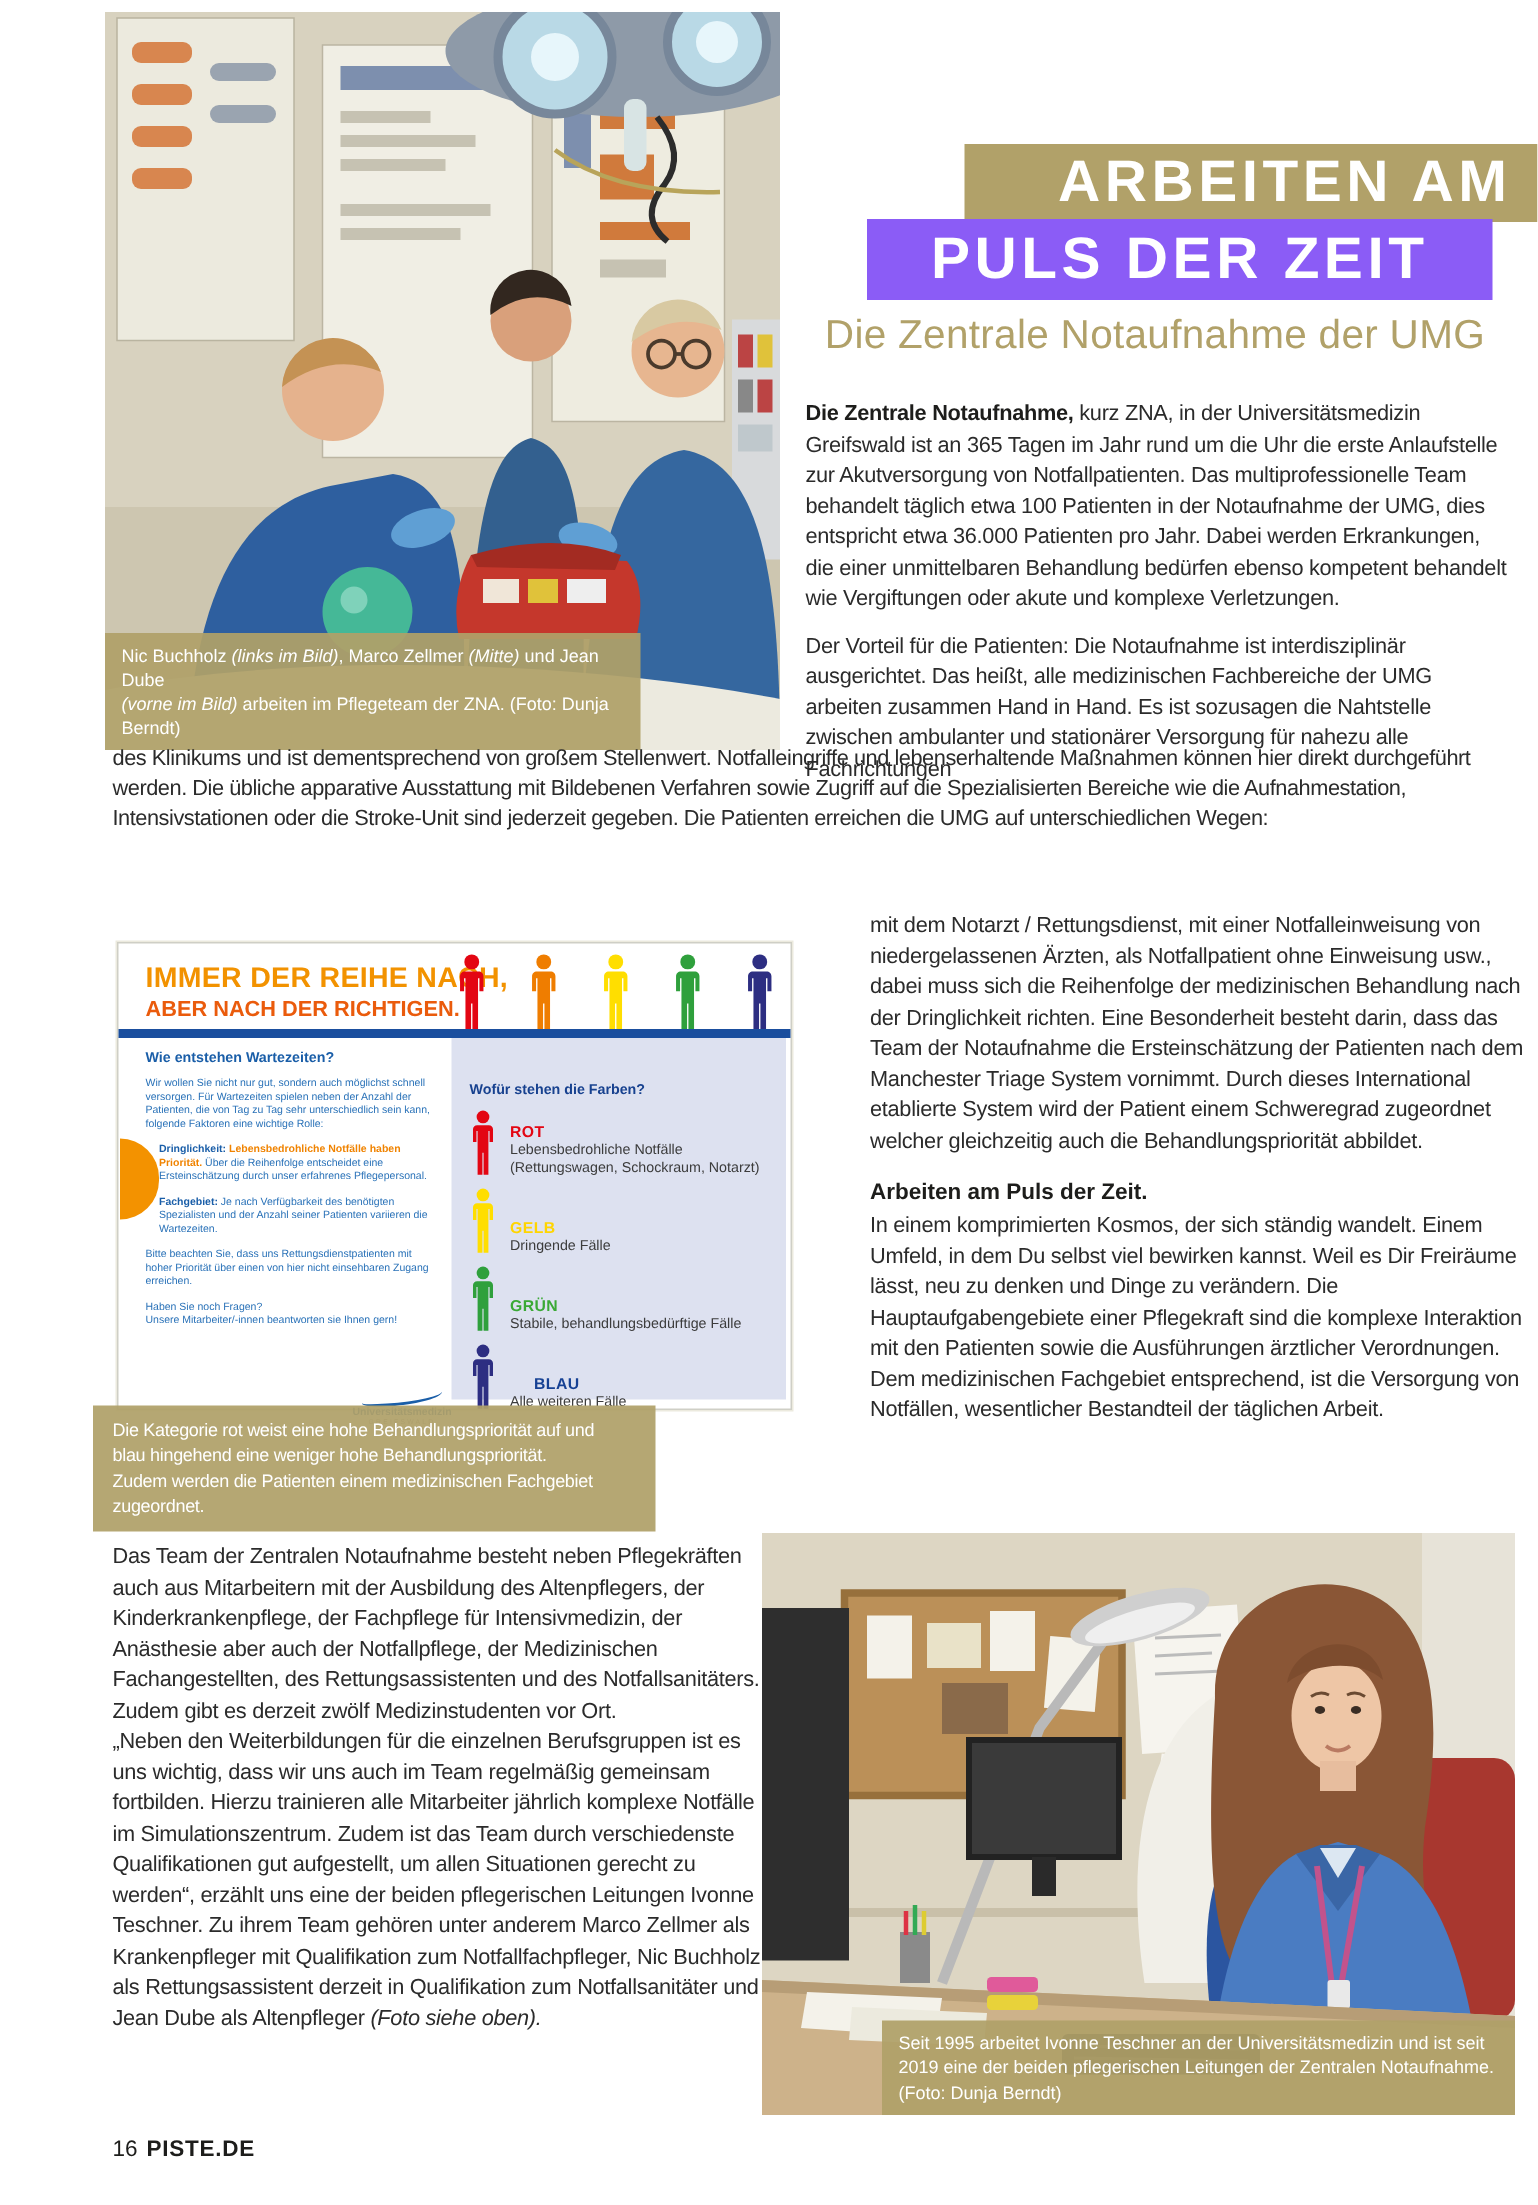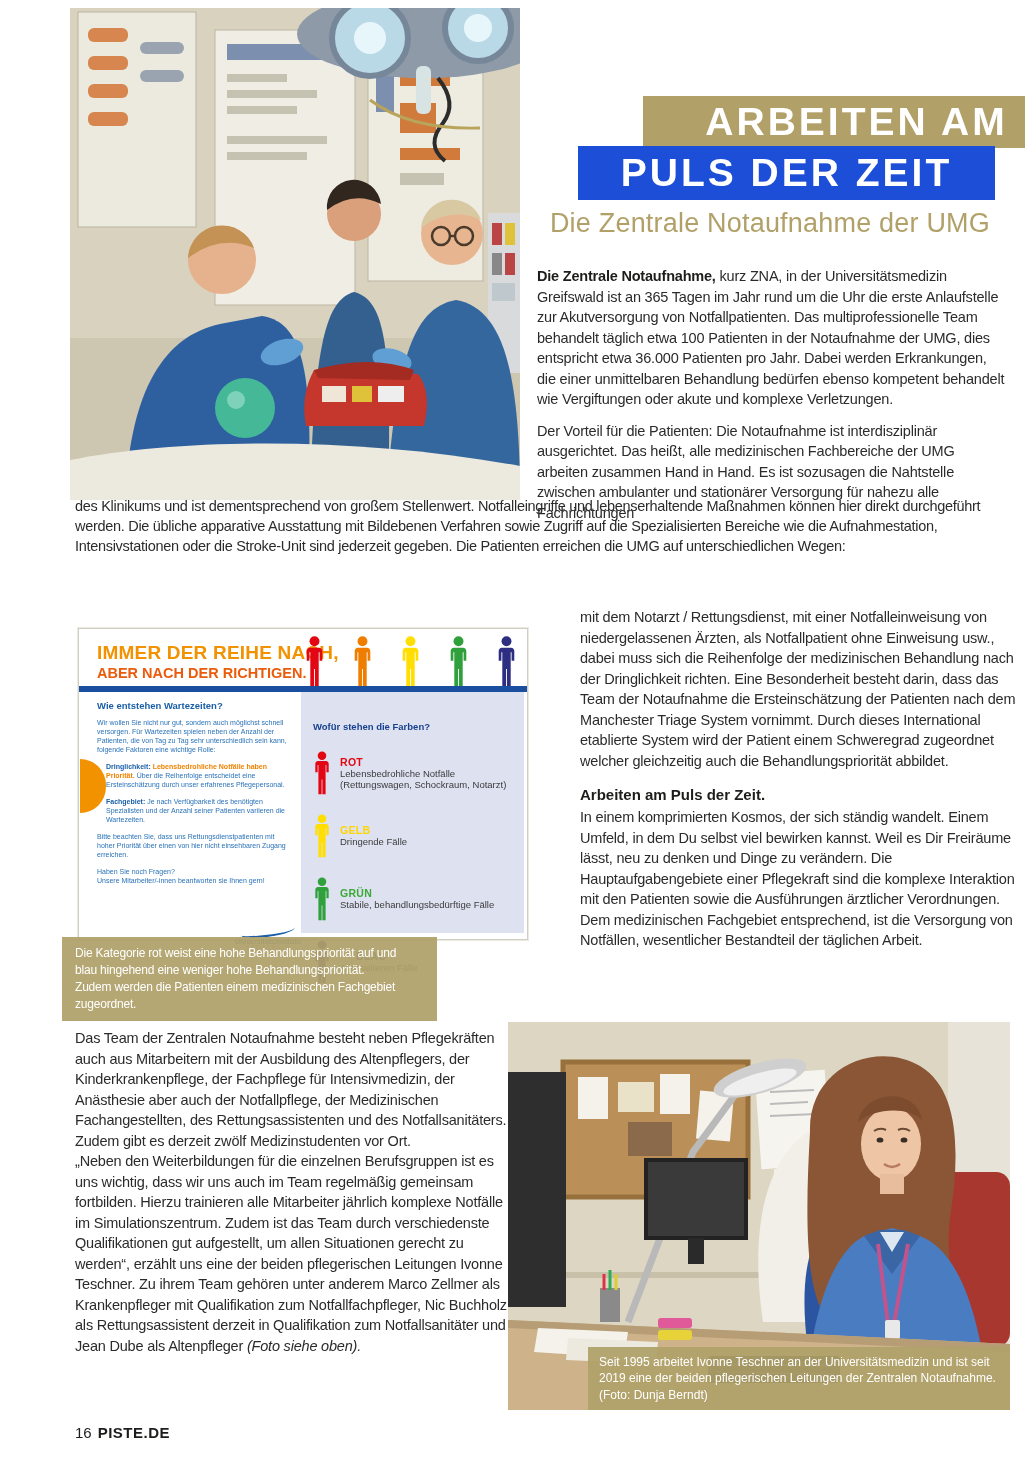--- a/index.html
+++ b/index.html
@@ -54,21 +54,21 @@
   .ig-b{font-weight:bold;color:#1a5ea8;}
   .ig-hl{font-weight:bold;color:#f08300;}
   .ig-logo{position:absolute;left:128px;top:226px;width:86px;text-align:center;}
   .swoosh{width:54px;height:9px;border-bottom:2.5px solid #1a5ea8;border-radius:0 0 90% 40%;
           margin:0 auto 1px auto;transform:rotate(-4deg);}
   .lg1{font-size:7px;font-weight:bold;color:#1a5ea8;}
   .lg2{font-size:4.5px;letter-spacing:1.5px;color:#8a8a8a;}
   .ig-right{position:absolute;left:222px;width:223px;top:0;bottom:6px;background:#dde1f0;
             padding:9px 12px;box-sizing:border-box;}
   .ig-rh{font-size:9.5px;font-weight:bold;color:#17418f;margin-bottom:4px;margin-top:20px;}
-  .cat{display:flex;gap:9px;margin-top:19px;align-items:center;}
+  .cat{display:flex;gap:9px;margin-top:8px;align-items:flex-end;}
   .cat-name{font-size:10.5px;font-weight:bold;letter-spacing:0.3px;}
   .cat-desc{font-size:9.5px;line-height:11.5px;color:#3c3c3c;}
   .orange-dot{position:absolute;left:1px;top:130px;width:26px;height:54px;
               border-radius:0 54px 54px 0;background:#f39200;}
 
   
   .footer{position:absolute;left:75px;top:1424px;font-size:15px;color:#1d1d1b;}
   .footer .pnum{font-weight:normal;margin-right:6px;}
   .footer .brand{font-weight:bold;letter-spacing:0.5px;}
 </style>
@@ -150,26 +150,30 @@
         <path d="M0 492 L0 452 C120 428 300 430 450 458 L450 492 Z" fill="#eceadf"></path>
         <circle cx="175" cy="400" r="30" fill="#45b897"></circle>
         <circle cx="166" cy="392" r="9" fill="#7fd2ba"></circle>
         <path d="M236 418 l118 0 q8 -34 -6 -52 l-104 -4 q-14 26 -8 56z" fill="#c5372c"></path>
         <path d="M244 362 q56 -16 100 0 l-4 10 -92 -2 z" fill="#a32b22"></path>
         <rect x="252" y="378" width="24" height="16" fill="#f0e6d8"></rect>
         <rect x="282" y="378" width="20" height="16" fill="#e0c23a"></rect>
         <rect x="308" y="378" width="26" height="16" fill="#eee"></rect>
       </g>
     </svg>
+    <figcaption class="overlay cap1" style="background-color: rgba(175, 160, 104, 0.93);">
+      <span>Nic Buchholz </span><span class="it">(links im Bild)</span><span>, Marco Zellmer </span><span class="it">(Mitte)</span><span> und Jean Dube</span><br>
+      <span class="it">(vorne im Bild)</span><span> arbeiten im Pflegeteam der ZNA. (Foto: Dunja Berndt)</span>
+    </figcaption>
   </figure>
 
   <div class="title-block tb1" style="background-color: rgb(177, 161, 105); padding-left: 40px;">
     <span>ARBEITEN AM</span>
   </div>
-  <div class="title-block tb2" style="background-color: #1d4ed8;">
+  <div class="title-block tb2" style="background-color: #8b5cf6;">
     <span>PULS DER ZEIT</span>
   </div>
   <div class="subtitle" style="color: rgb(177, 161, 105);">Die Zentrale Notaufnahme der UMG</div>
 
   <div class="col intro-col">
     <p><span class="bold-lead">Die Zentrale Notaufnahme,</span><span> kurz ZNA, in der Universitätsmedizin Greifswald ist an 365 Tagen im Jahr rund um die Uhr die erste Anlaufstelle zur Akutversorgung von Notfallpatienten. Das multiprofessionelle Team behandelt täglich etwa 100 Patienten in der Notaufnahme der UMG, dies entspricht etwa 36.000 Patienten pro Jahr. Dabei werden Erkrankungen, die einer unmittelbaren Behandlung bedürfen ebenso kompetent behandelt wie Vergiftungen oder akute und komplexe Verletzungen.</span></p>
     <p>Der Vorteil für die Patienten: Die Notaufnahme ist interdisziplinär ausgerichtet. Das heißt, alle medizinischen Fachbereiche der UMG arbeiten zusammen Hand in Hand. Es ist sozusagen die Nahtstelle zwischen ambulanter und stationärer Versorgung für nahezu alle Fachrichtungen</p>
   </div>
 
   <p class="full-para">des Klinikums und ist dementsprechend von großem Stellenwert. Notfalleingriffe und lebenserhaltende Maßnahmen können hier direkt durchgeführt werden. Die übliche apparative Ausstattung mit Bildebenen Verfahren sowie Zugriff auf die Spezialisierten Bereiche wie die Aufnahmestation, Intensivstationen oder die Stroke-Unit sind jederzeit gegeben. Die Patienten erreichen die UMG auf unterschiedlichen Wegen:</p>

